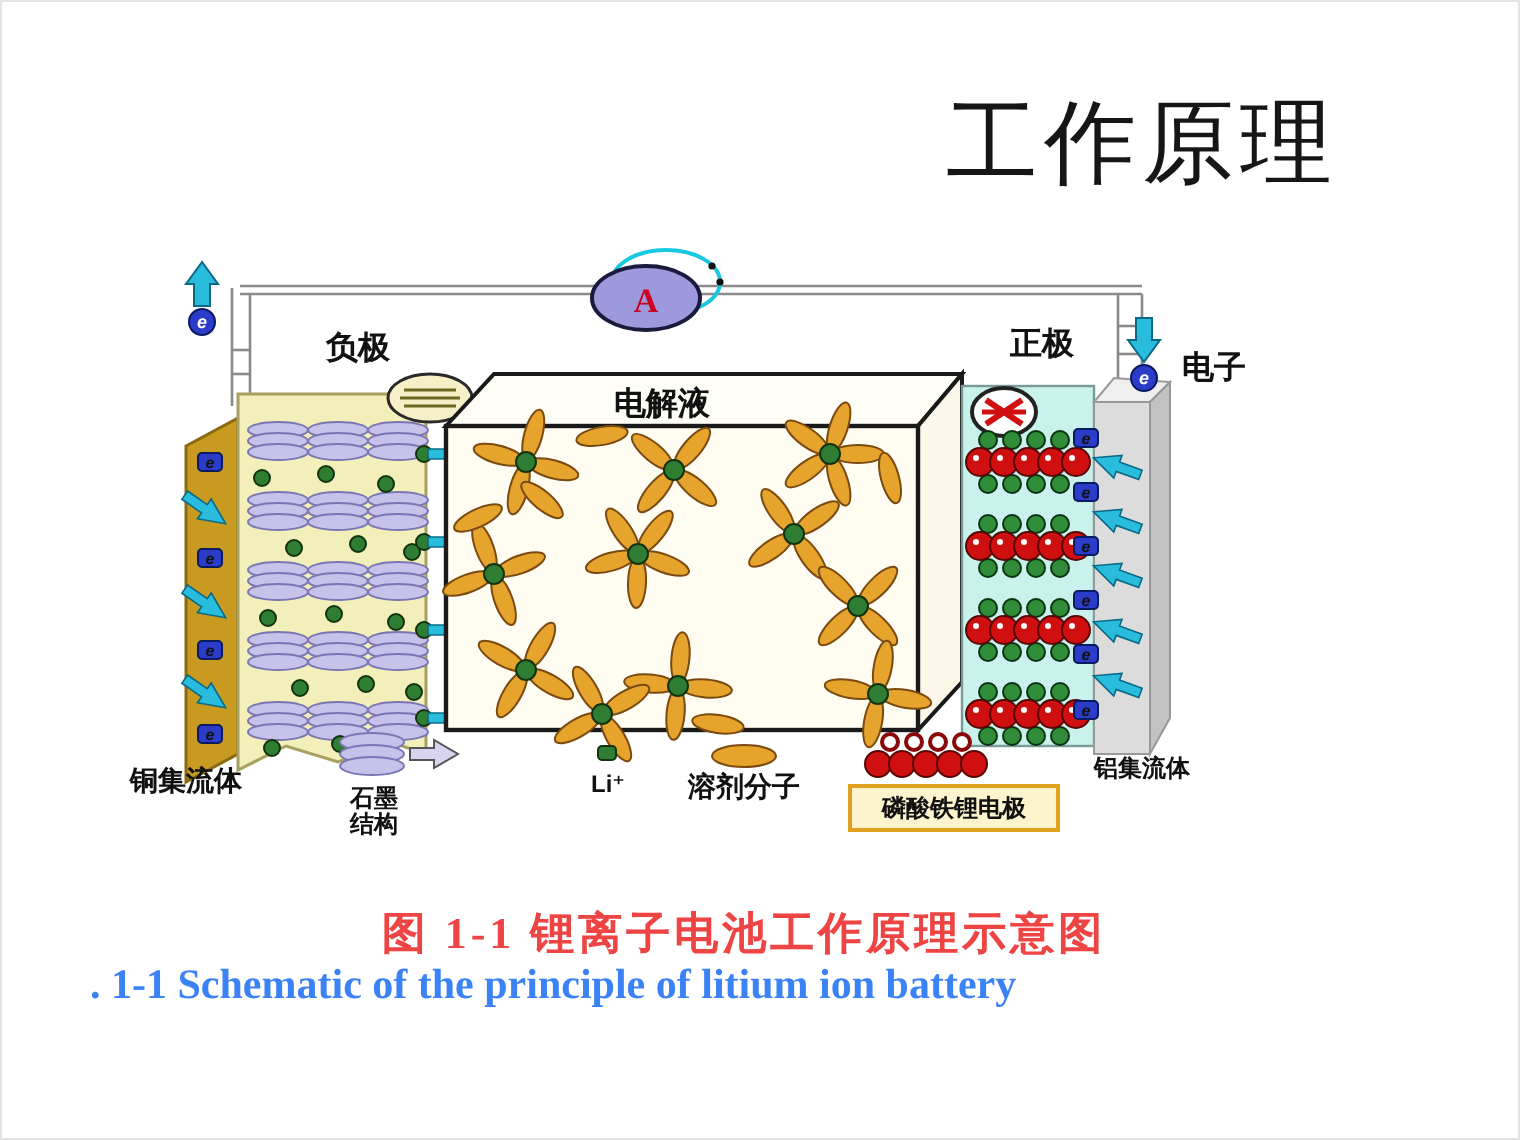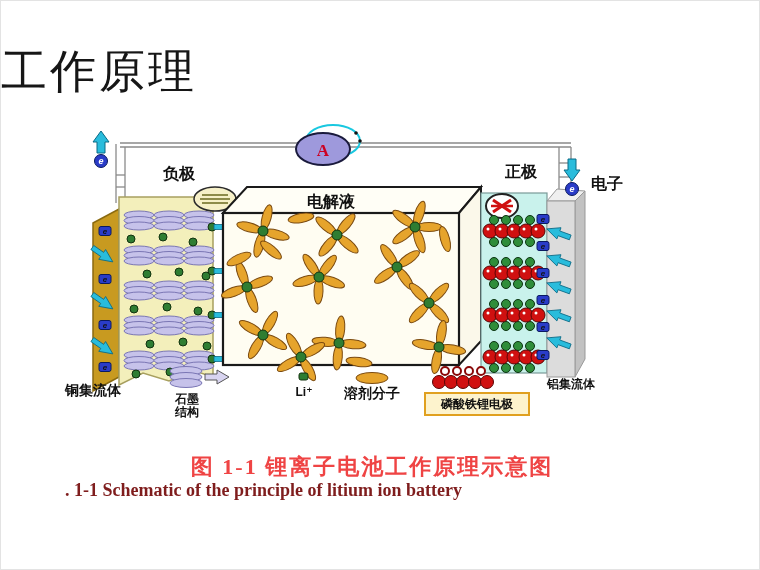--- a/index.html
+++ b/index.html
@@ -2,30 +2,30 @@
 <html><head>
 <meta charset="utf-8">
 <style>
   html,body{margin:0;padding:0;background:#fff;}
   .slide{
     position:relative;width:760px;height:570px;background:#ffffff;
     border:1px solid #e3e3e3;box-sizing:border-box;overflow:hidden;
     font-family:"Liberation Serif","DejaVu Serif",serif;
   }
   .title{
-    position:absolute;top:40px;left:0;right:90px;text-align:left;
+    position:absolute;top:40px;left:0;right:90px;text-align:right;
     font-size:46px;letter-spacing:3px;color:#161616;font-weight:500;
   }
   .caption-cn{
     position:absolute;top:451px;left:0;right:16px;text-align:center;
     font-size:22px;font-weight:bold;color:#ef4444;letter-spacing:2px;
   }
   .caption-en{
-    position:absolute;top:479px;left:64px;
-    font-size:18px;font-weight:bold;color:#7f1d1d;
+    position:absolute;top:479px;left:44px;
+    font-size:21px;font-weight:bold;color:#3b82f6;
   }
   svg{position:absolute;top:118px;left:0;}
   svg line.wire{stroke:#8a8a8a;stroke-width:1.3;}
   svg text{font-family:"Liberation Sans","DejaVu Sans",sans-serif;font-weight:bold;fill:#111;}
   .lbl-big{font-size:16px;}
   .lbl-mid{font-size:14px;}
   .lbl-sm{font-size:12px;}
   .ammeter-a{font-size:17px;fill:#cc0022;font-family:"Liberation Serif",serif;}
   .e-glyph{font-size:9px;fill:#ffffff;font-style:italic;}
 </style>

